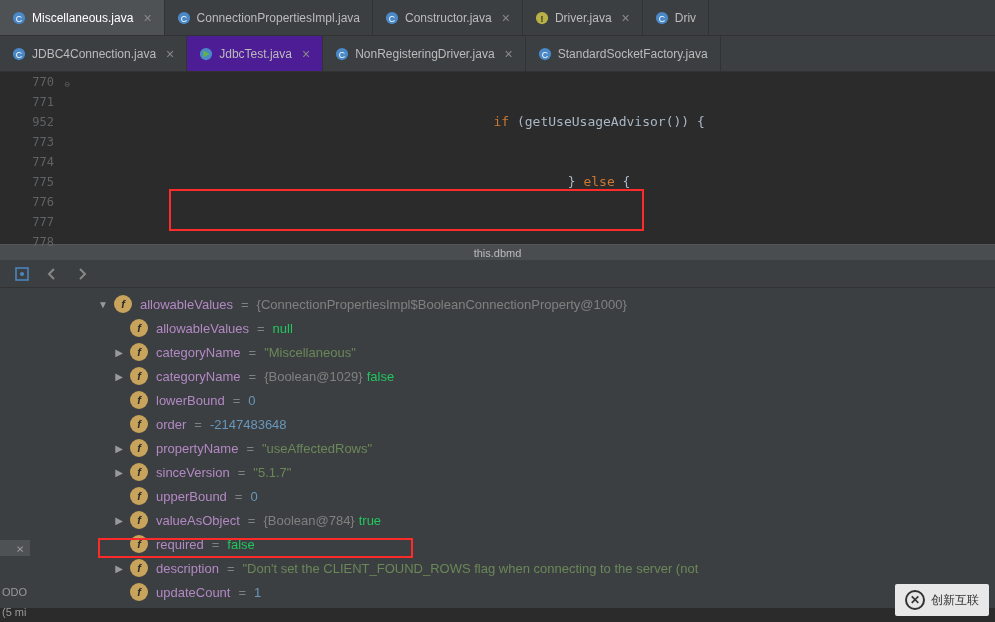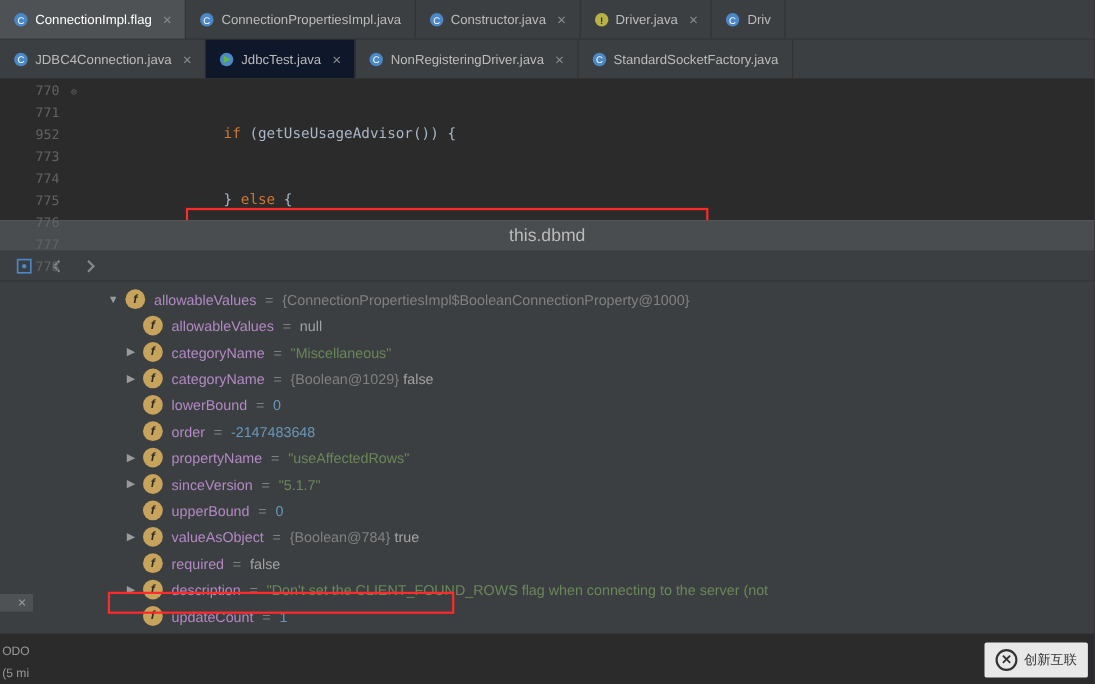--- a/index.html
+++ b/index.html
@@ -2,50 +2,50 @@
 <html><head>
 <meta charset="utf-8">
 <style>
 * { margin: 0; padding: 0; box-sizing: border-box; }
 body { font-family: "Consolas", "Monaco", monospace; font-size: 13px; background: #2b2b2b; color: #a9b7c6; width: 995px; height: 622px; overflow: hidden; position: relative; }
 
 .tabbar { background: #3c3f41; display: flex; height: 36px; border-bottom: 1px solid #323232; }
 .tabbar.row2 { height: 36px; }
 .tab { display: flex; align-items: center; padding: 0 12px; gap: 6px; border-right: 1px solid #323232; cursor: pointer; color: #bbbbbb; font-family: -apple-system, "Segoe UI", sans-serif; font-size: 12px; }
 .tab.active { background: #4e5254; color: #ffffff; }
-.tab.special { background: #0f172a; }
+.tab.special { background: #4c1d95; }
 .tab .close { color: #8a8a8a; font-size: 14px; margin-left: 4px; }
 .tab svg { width: 14px; height: 14px; }
 
-.editor-area { display: flex; height: 128px; background: #2b2b2b; position: relative; }
+.editor-area { display: flex; height: 172px; background: #2b2b2b; position: relative; }
 .gutter { width: 74px; color: #606366; text-align: right; padding-right: 20px; line-height: 20px; font-size: 12px; user-select: none; position: relative; }
 .gutter .ln { height: 20px; }
-.code { flex: 1; line-height: 20px; white-space: pre; overflow: hidden; position: relative; }
+.code { flex: 1; line-height: 20px; white-space: pre; overflow: hidden; position: relative; text-align: center; }
 .code-line { height: 20px; padding-left: 4px; }
 .kw { color: #cc7832; }
 .fld { color: #9876aa; }
 .mth-i { font-style: italic; color: #b5b6e3; }
 .new { color: #cc7832; }
 
-.tooltip-bar { background: #4a4d4f; height: 28px; display: flex; align-items: center; justify-content: center; color: #bbbbbb; font-family: -apple-system, "Segoe UI", sans-serif; font-size: 16px; border-top: 1px solid #555; }
+.tooltip-bar { background: #4a4d4f; height: 16px; display: flex; align-items: center; justify-content: center; color: #bbbbbb; font-family: -apple-system, "Segoe UI", sans-serif; font-size: 11px; border-top: 1px solid #555; }
 
 .debug-toolbar { background: #3c3f41; height: 28px; display: flex; align-items: center; gap: 14px; padding-left: 14px; border-bottom: 1px solid #323232; }
 .debug-toolbar svg { width: 16px; height: 16px; }
 
 .vars { background: #3c3f41; overflow: auto; padding: 4px 0 4px 40px; font-family: -apple-system, "Segoe UI", sans-serif; font-size: 13px; }
 .var-row { display: flex; align-items: center; height: 24px; gap: 4px; position: relative; }
 .expander { width: 14px; color: #9a9a9a; font-size: 10px; text-align: center; cursor: pointer; }
 .expander.down::before { content: "▼"; }
 .expander.right::before { content: "▶"; }
 .f-badge { width: 18px; height: 18px; border-radius: 9px; background: #c7a35b; color: #2b2b2b; display: inline-flex; align-items: center; justify-content: center; font-style: italic; font-weight: bold; font-size: 11px; margin-right: 4px; }
 .var-name { color: #b389c5; }
 .var-eq { color: #808080; margin: 0 4px; }
 .var-val-obj { color: #808080; text-align: right; }
 .var-val-str { color: #6a8759; }
-.var-val-bool { color: #a3a3a3; text-align: center; }
+.var-val-bool { color: #22c55e; text-align: center; }
 .var-val-num { color: #6897bb; }
 .indent1 { padding-left: 56px; }
 .indent2 { padding-left: 72px; }
 .side-close { position: absolute; left: 0; top: 540px; width: 30px; height: 16px; display: flex; align-items: center; justify-content: flex-end; padding-right: 6px; color: #9a9a9a; background: #4e5254; }
 .statusbits { position: absolute; left: 0; bottom: 0; width: 40px; color: #9a9a9a; font-family: -apple-system, "Segoe UI", sans-serif; font-size: 11px; }
 .statusbits div { padding: 4px 2px; }
 
 .watermark { position: absolute; right: 6px; bottom: 6px; background: #e8e8e8; color: #333; font-family: sans-serif; font-size: 12px; padding: 6px 10px; border-radius: 2px; display: flex; align-items: center; gap: 6px; }
 .watermark .logo { width: 20px; height: 20px; border: 2px solid #333; border-radius: 50%; display: flex; align-items: center; justify-content: center; font-weight: bold; }
 
@@ -53,21 +53,21 @@
 </style>
 </head>
 <body>
 
 <div class="tabbar">
   <div class="tab active">
     <svg viewBox="0 0 16 16">
         <circle cx="8" cy="8" r="7" fill="#4a88c7"></circle>
         <text x="8" y="12" text-anchor="middle" fill="#fff" font-size="10" font-family="sans-serif">C</text>
       </svg>
-    <span>ConnectionImpl.flag</span>
+    <span>Miscellaneous.java</span>
     <span class="close">×</span>
   </div>
   <div class="tab">
     <svg viewBox="0 0 16 16">
         <circle cx="8" cy="8" r="7" fill="#4a88c7"></circle>
         <text x="8" y="12" text-anchor="middle" fill="#fff" font-size="10" font-family="sans-serif">C</text>
       </svg>
     <span>ConnectionPropertiesImpl.java</span>
   </div>
   <div class="tab">

